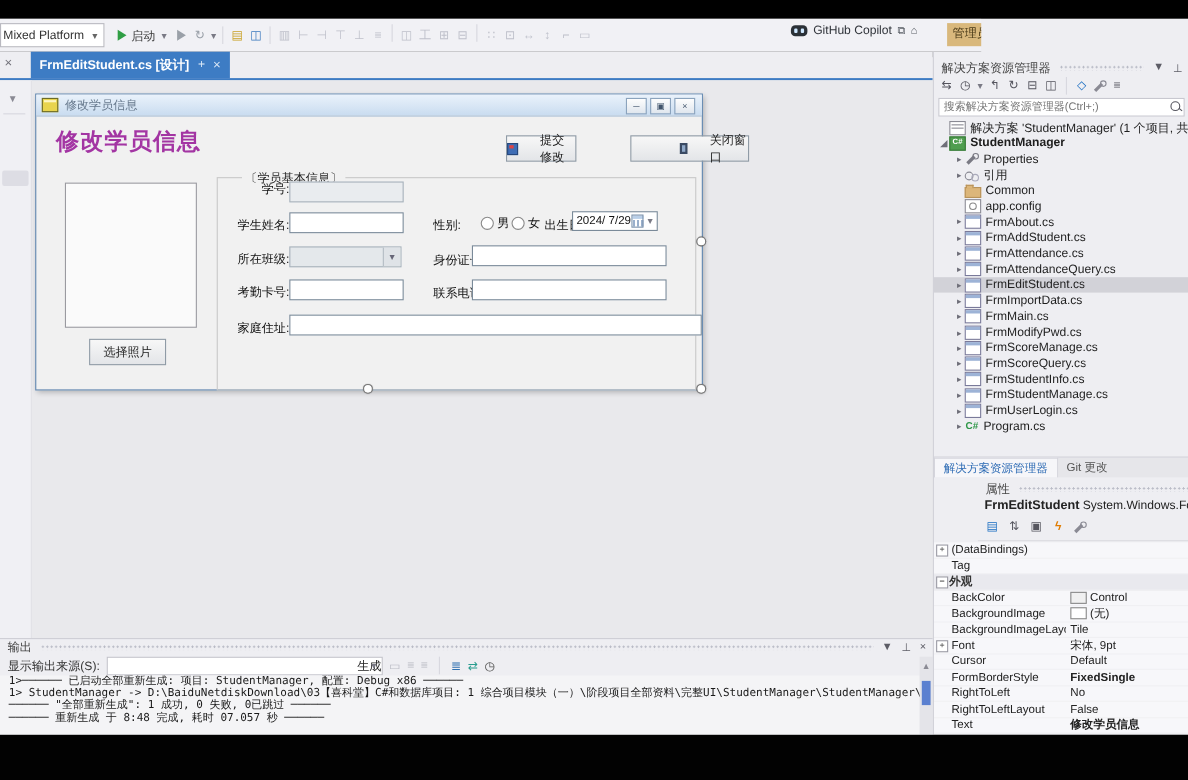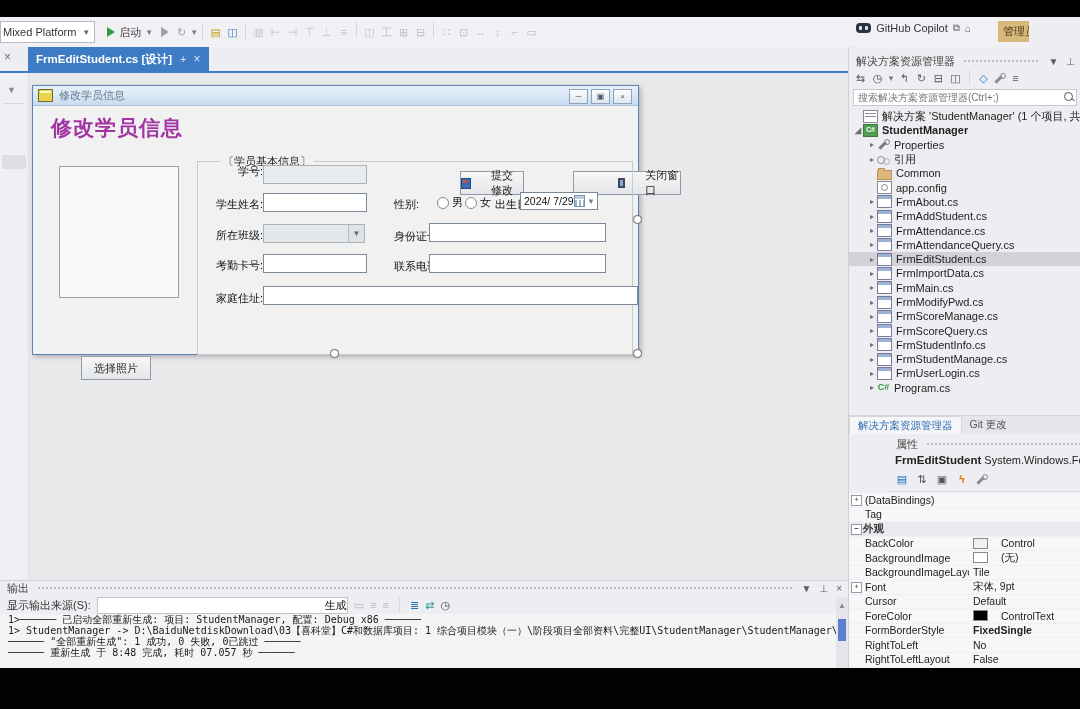--- a/index.html
+++ b/index.html
@@ -1,21 +1,21 @@
 <!DOCTYPE html>
 <html><head>
 <meta charset="utf-8">
 <style>
   html,body{margin:0;padding:0;}
   body{width:1080px;height:709px;background:#000;overflow:hidden;position:relative;
        font-family:"Liberation Sans",sans-serif;-webkit-font-smoothing:antialiased;}
   
   #vs{position:absolute;left:0;top:17px;width:1080px;height:651px;background:#eeeef2;overflow:hidden;}
   
-  #toolbar{position:absolute;left:0;top:0;width:1029px;height:30px;background:#f1f1f5;border-bottom:5px solid #404040;display:flex;align-items:center;}
+  #toolbar{position:absolute;left:0;top:0;width:892px;height:30px;background:#f1f1f5;border-bottom:5px solid #404040;display:flex;align-items:center;}
   .plat-box{display:flex;align-items:center;height:20px;background:#fff;border:1px solid #b9b9c0;padding:0 4px 0 2px;margin-left:0;font-size:11px;color:#333;}
   .plat-box .caret{margin-left:6px;color:#666;font-size:8px;}
   .start-btn{display:flex;align-items:center;height:22px;margin-left:8px;padding:0 4px;font-size:11px;color:#3c3c3c;}
   .play{width:0;height:0;border-left:8px solid #2f9e44;border-top:5px solid transparent;border-bottom:5px solid transparent;margin-right:4px;}
   .play-outline{width:0;height:0;border-left:8px solid #9aa0a8;border-top:5px solid transparent;border-bottom:5px solid transparent;margin:0 4px;}
   .tb-icon{display:inline-flex;align-items:center;justify-content:center;width:17px;height:20px;color:#bfc1cb;font-size:11px;line-height:1;}
   .tb-icon.colored1{color:#c9a227;}
   .tb-icon.colored2{color:#3e7bbf;}
   .tb-sep{width:1px;height:16px;background:#d8d8df;margin:0 4px;}
   .caret{font-size:8px;color:#7a7a85;}
@@ -40,21 +40,21 @@
   .lmargin .blk{position:absolute;left:2px;top:82px;width:24px;height:14px;background:#dddde4;border-radius:2px;}
   
   #dform{position:absolute;left:32px;top:12px;width:605px;height:268px;background:#f1f1f1;border:1px solid #5d83ad;box-shadow:2px 2px 5px rgba(0,0,0,0.25);}
   .form-titlebar{position:absolute;left:0;top:0;width:100%;height:19px;background:linear-gradient(#eaf2fb,#c9dcf0);border-bottom:1px solid #a9bfd6;display:flex;align-items:center;}
   .form-icon{width:13px;height:11px;background:#e8d44d;border:1px solid #6b6b2a;margin:0 6px 0 5px;position:relative;}
   .form-icon::before{content:"";position:absolute;left:1px;top:1px;right:1px;height:2px;background:#fdf6c0;}
   .form-title{font-size:11px;color:#66788c;}
   .winbtns{position:absolute;right:6px;top:3px;display:flex;gap:3px;}
   .winbtn{width:17px;height:13px;background:linear-gradient(#fdfdfd,#dfe6ee);border:1px solid #8ba3bd;font-size:8px;color:#41546b;display:flex;align-items:center;justify-content:center;line-height:1;}
   .form-heading{position:absolute;left:18px;top:28px;font-size:21px;font-weight:bold;color:#a335a3;letter-spacing:1px;}
-  .fbtn{position:absolute;height:22px;background:linear-gradient(#f7f7f7,#e3e5e8);border:1px solid #8f9ba6;font-size:11px;color:#222;display:flex;align-items:center;justify-content:center;gap:20px;margin-top:48px;}
+  .fbtn{position:absolute;height:22px;background:linear-gradient(#f7f7f7,#e3e5e8);border:1px solid #8f9ba6;font-size:11px;color:#222;display:flex;align-items:center;justify-content:center;gap:20px;}
   .ic-submit{width:11px;height:9px;background:#3e6db5;border:1px solid #26477c;position:relative;}
   .ic-submit::before{content:"";position:absolute;left:1px;top:1px;width:4px;height:3px;background:#d44;}
   .ic-close{width:9px;height:10px;background:#3a4a63;position:relative;}
   .ic-close::before{content:"";position:absolute;left:2px;top:2px;width:3px;height:6px;background:#8fa8c8;}
   .groupbox{position:absolute;left:164px;top:75px;width:434px;height:192px;border:1px solid #c9c9c9;}
   .group-label{position:absolute;left:22px;top:-8px;background:#f1f1f1;padding:0 3px;font-size:11px;color:#222;}
   .flabel{position:absolute;font-size:11px;color:#111;text-align:right;}
   .tbox{position:absolute;background:#fff;border:1px solid #7a8a99;}
   .tbox.disabled{background:#e9ecef;border-color:#a8b2bb;}
   .combo{position:absolute;background:#e4e8eb;border:1px solid #a8b2bb;}
@@ -131,21 +131,21 @@
   .props-toolbar{display:flex;align-items:center;gap:6px;padding:2px 0 2px 6px;border-bottom:1px solid #dcdce2;}
   .props-toolbar .tb-icon{width:14px;font-size:11px;color:#55555e;}
   .props-toolbar .bluei{color:#1b6ec2;}
   .props-toolbar .bolt{color:#e07c00;font-weight:bold;}
   .wrench-mini{position:relative;width:13px;height:12px;display:inline-block;}
   .wrench-mini::before{content:"";position:absolute;left:1px;top:6px;width:9px;height:2.5px;background:#8a8a94;transform:rotate(-45deg);}
   .wrench-mini::after{content:"";position:absolute;left:7px;top:1px;width:4px;height:4px;border:1.6px solid #8a8a94;border-radius:50%;}
   #pgrid{position:absolute;left:0;top:446px;width:232px;background:#f7f7fa;}
   .prow{display:flex;align-items:center;height:13.5px;font-size:10.5px;color:#222;border-bottom:1px solid #f0f0f3;position:relative;}
   .prow .pname{width:104px;padding-left:16px;white-space:nowrap;overflow:hidden;flex:none;}
-  .prow .pval{flex:1;padding-left:4px;white-space:nowrap;overflow:hidden;display:flex;align-items:center;gap:13px;}
+  .prow .pval{flex:1;padding-left:4px;white-space:nowrap;overflow:hidden;display:flex;align-items:center;gap:3px;}
   .prow .expander{position:absolute;left:2px;top:2px;width:9px;height:9px;border:1px solid #9a9aa4;background:#fff;font-size:8px;line-height:7px;text-align:center;color:#444;}
   .prow.cat{background:#e9e9ee;font-weight:bold;color:#333;}
   .prow.cat .pname{padding-left:14px;}
   .prow.vbold .pval{font-weight:bold;}
   .swatch{width:13px;height:9px;border:1px solid #888;display:inline-block;flex:none;}
   
   #topbar-black{position:absolute;left:0;top:0;width:1080px;height:17px;background:#000;}
   #botbar-black{position:absolute;left:0;top:668px;width:1080px;height:41px;background:#020202;}
 </style>
 </head>
@@ -542,28 +542,20 @@
     </span>
   </div>
         <div class="prow">
 
     <span class="pname">Cursor</span>
     <span class="pval">
 
       <span>Default</span>
     </span>
   </div>
-        <div class="prow">
-
-    <span class="pname">ForeColor</span>
-    <span class="pval">
-      <span class="swatch" style="display: inline-block; background: rgb(0, 0, 0);"></span>
-      <span>ControlText</span>
-    </span>
-  </div>
         <div class="prow vbold">
 
     <span class="pname">FormBorderStyle</span>
     <span class="pval">
 
       <span>FixedSingle</span>
     </span>
   </div>
         <div class="prow">
 

